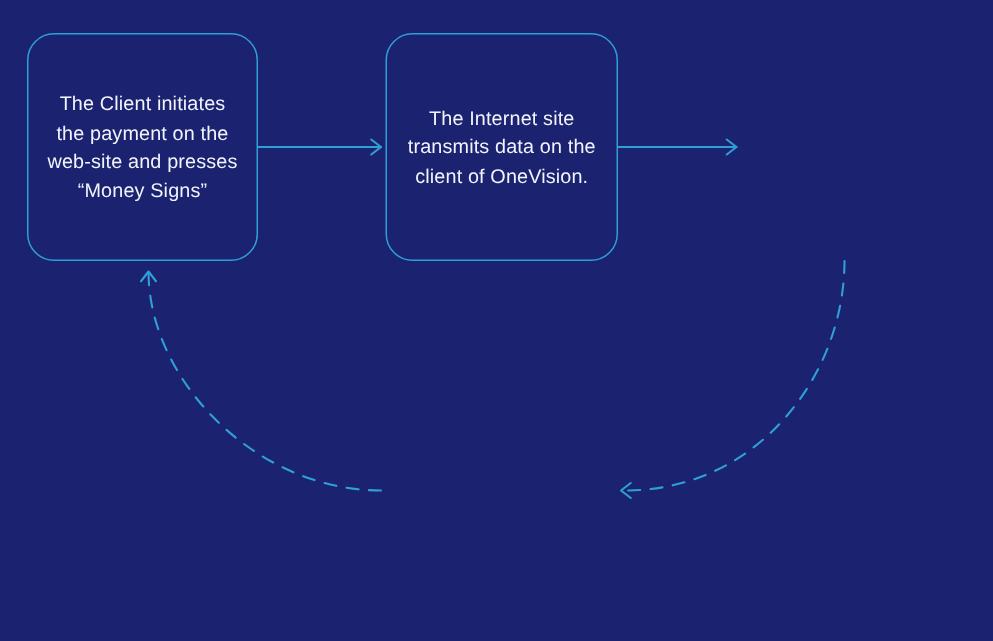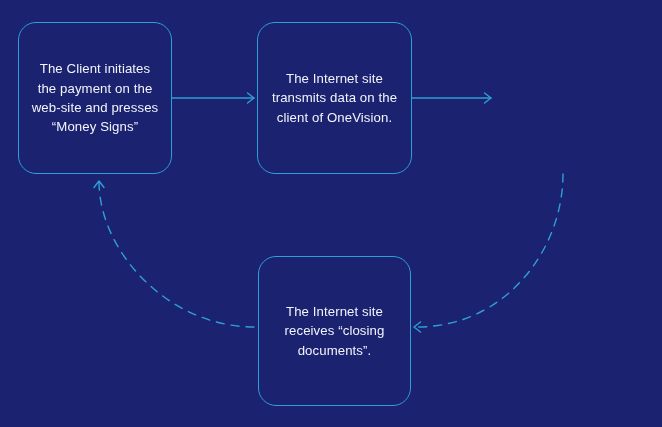--- a/index.html
+++ b/index.html
@@ -80,17 +80,14 @@
 
   <div class="node" id="node-client">
     <span class="node-text">The Client initiates the payment on the web-site and presses “Money Signs”</span>
   </div>
 
   <div class="node" id="node-transmit">
     <span class="node-text">The Internet site transmits data on the client of OneVision.</span>
   </div>
 
 
-  <div class="node" id="node-closing">
-    <span class="node-text">The Internet site receives “closing documents”.</span>
-  </div>
 
 </div>
 
 </body></html>

